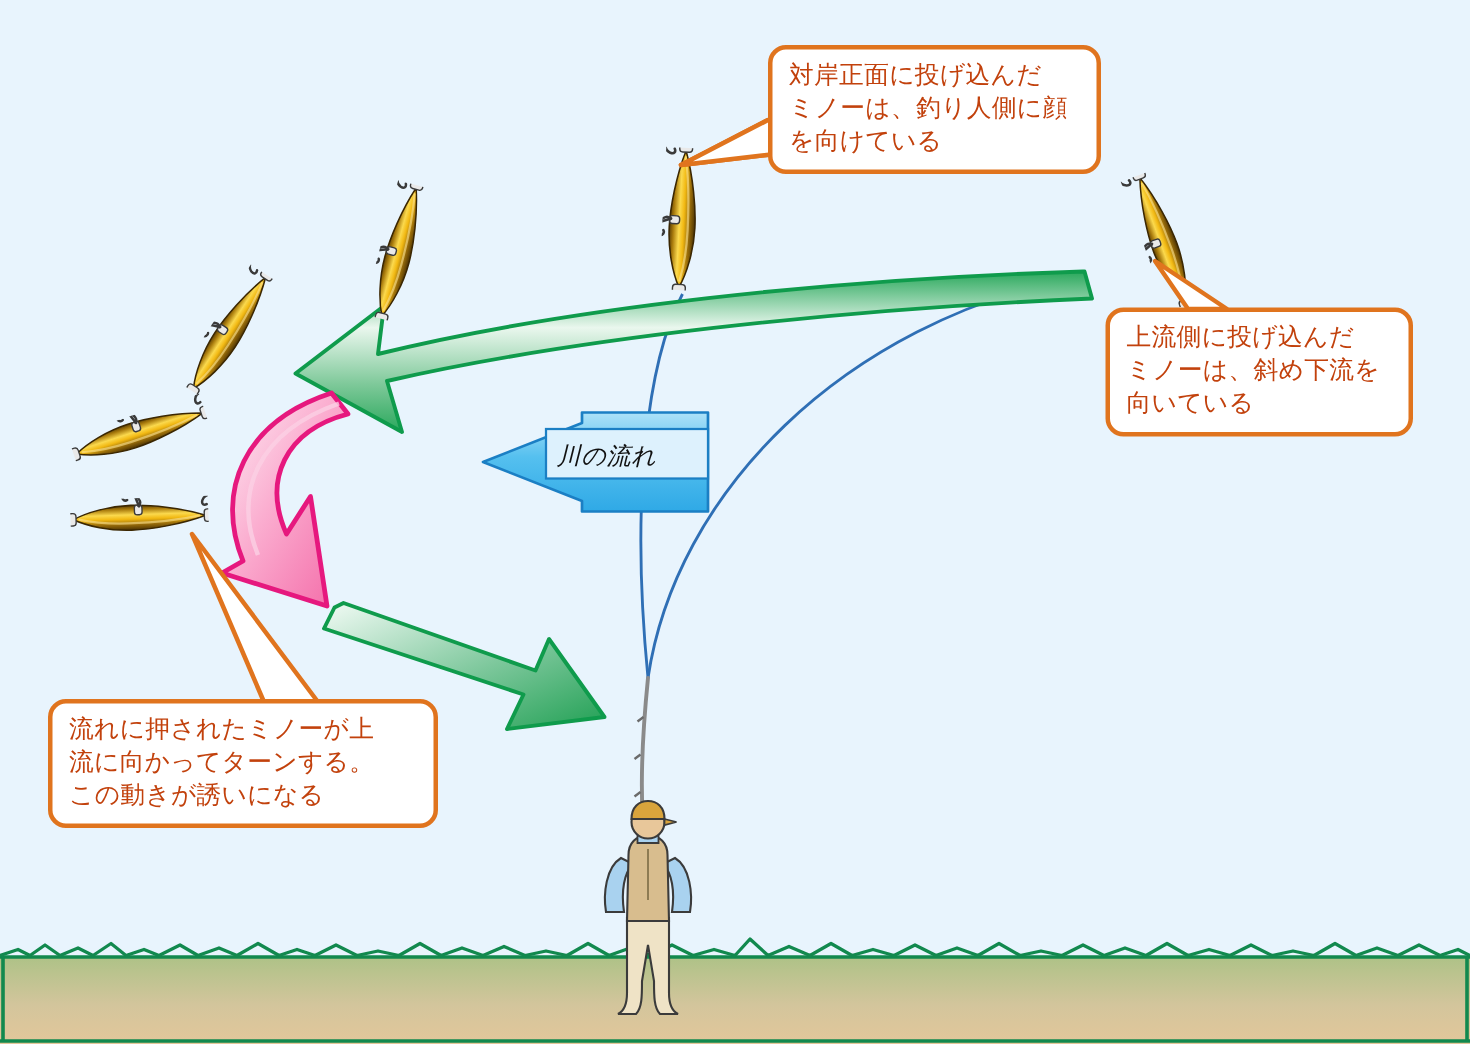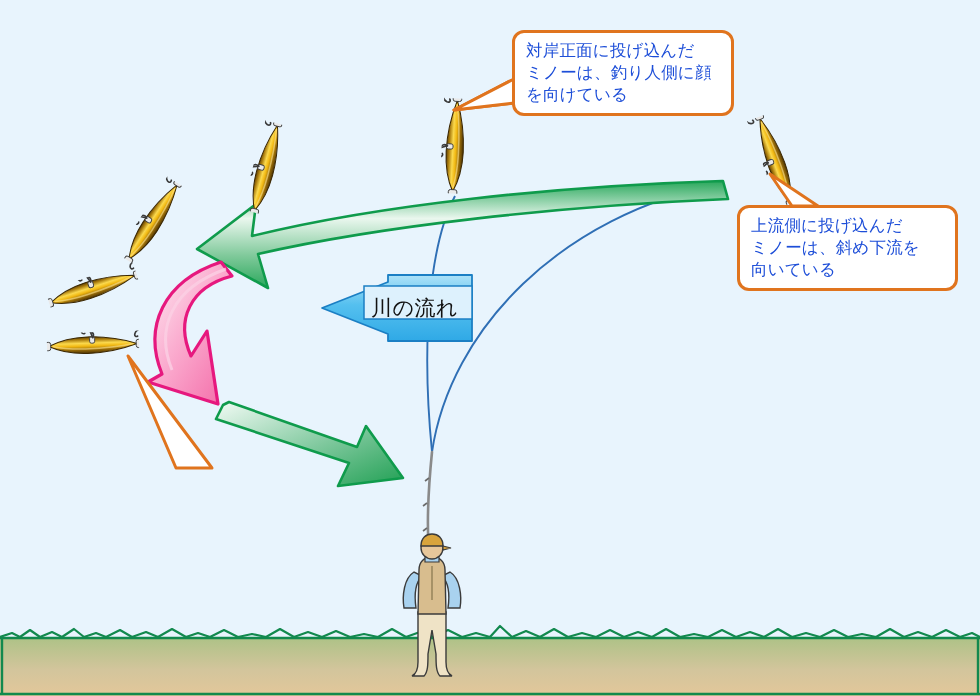--- a/index.html
+++ b/index.html
@@ -8,38 +8,38 @@
     font-family:"Liberation Sans","DejaVu Sans",sans-serif;
     background:#e8f4fd;
   }
   #stage svg.layer{position:absolute;left:0;top:0;width:980px;height:696px;}
   .callout{
     position:absolute;
     background:#ffffff;
     border:3px solid #e0741e;
     border-radius:12px;
     padding:7px 11px 8px 11px;
-    color:#1d4ed8;
+    color:#c2410c;
     font-size:16.5px;
     line-height:1.32;
     letter-spacing:0.2px;
     white-space:pre-line;
     box-sizing:border-box;
   }
   #callout-top{left:512px;top:30px;width:222px;}
-  #callout-right{left:737px;top:205px;width:221px;}
+  #callout-right{left:737px;top:205px;width:205px;}
   #callout-left{left:32px;top:466px;width:260px;}
   #title{
     position:absolute;left:36px;top:28px;
     font-size:27px;font-weight:bold;color:#231a15;
     letter-spacing:1px;
   }
   #flow-label{
     position:absolute;left:371px;top:294px;
-    font-size:21px;color:#111111;letter-spacing:0.5px;
+    font-size:16px;color:#111111;letter-spacing:0.5px;font-style:italic;
   }
 </style>
 </head>
 <body>
 
 <div id="stage">
 
   <svg class="layer" viewBox="0 0 980 696">
     <defs>
       <linearGradient id="gradGreenH" x1="0" y1="0" x2="0" y2="1">
@@ -213,14 +213,17 @@
   <div id="flow-label">川の流れ</div>
 
   <div class="callout" id="callout-top">対岸正面に投げ込んだ
 ミノーは、釣り人側に顔
 を向けている</div>
 
   <div class="callout" id="callout-right">上流側に投げ込んだ
 ミノーは、斜め下流を
 向いている</div>
 
+  <div class="callout" id="callout-left">流れに押されたミノーが上
+流に向かってターンする。
+この動きが誘いになる</div>
 
 </div>
 
 </body></html>

